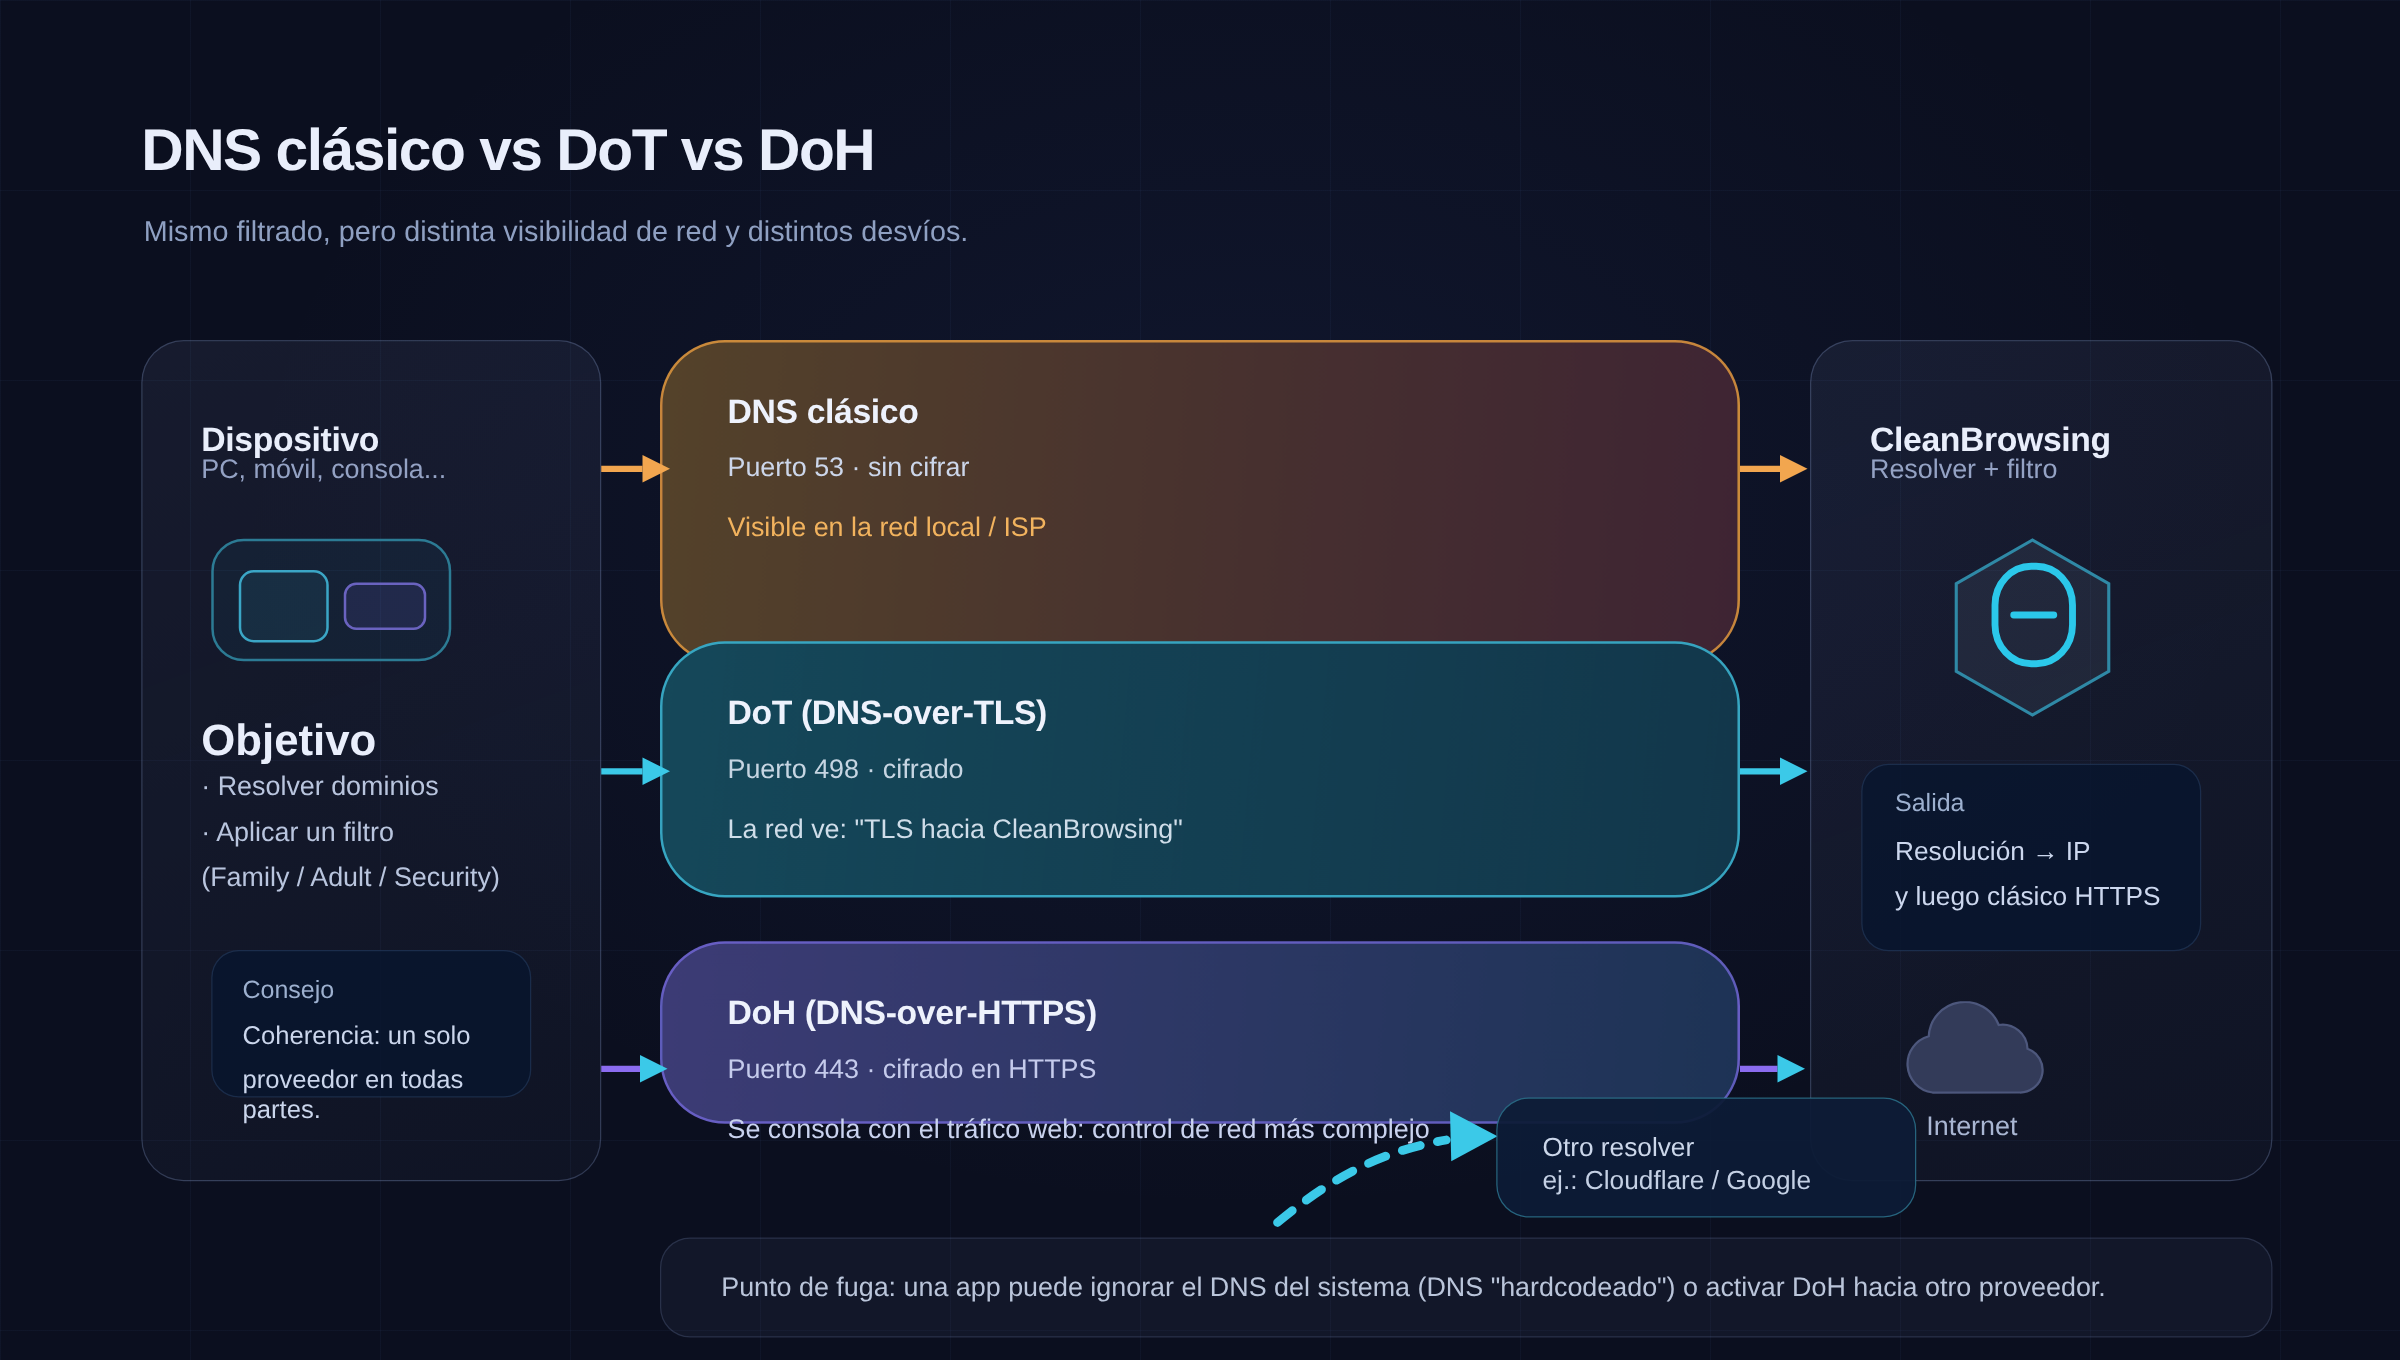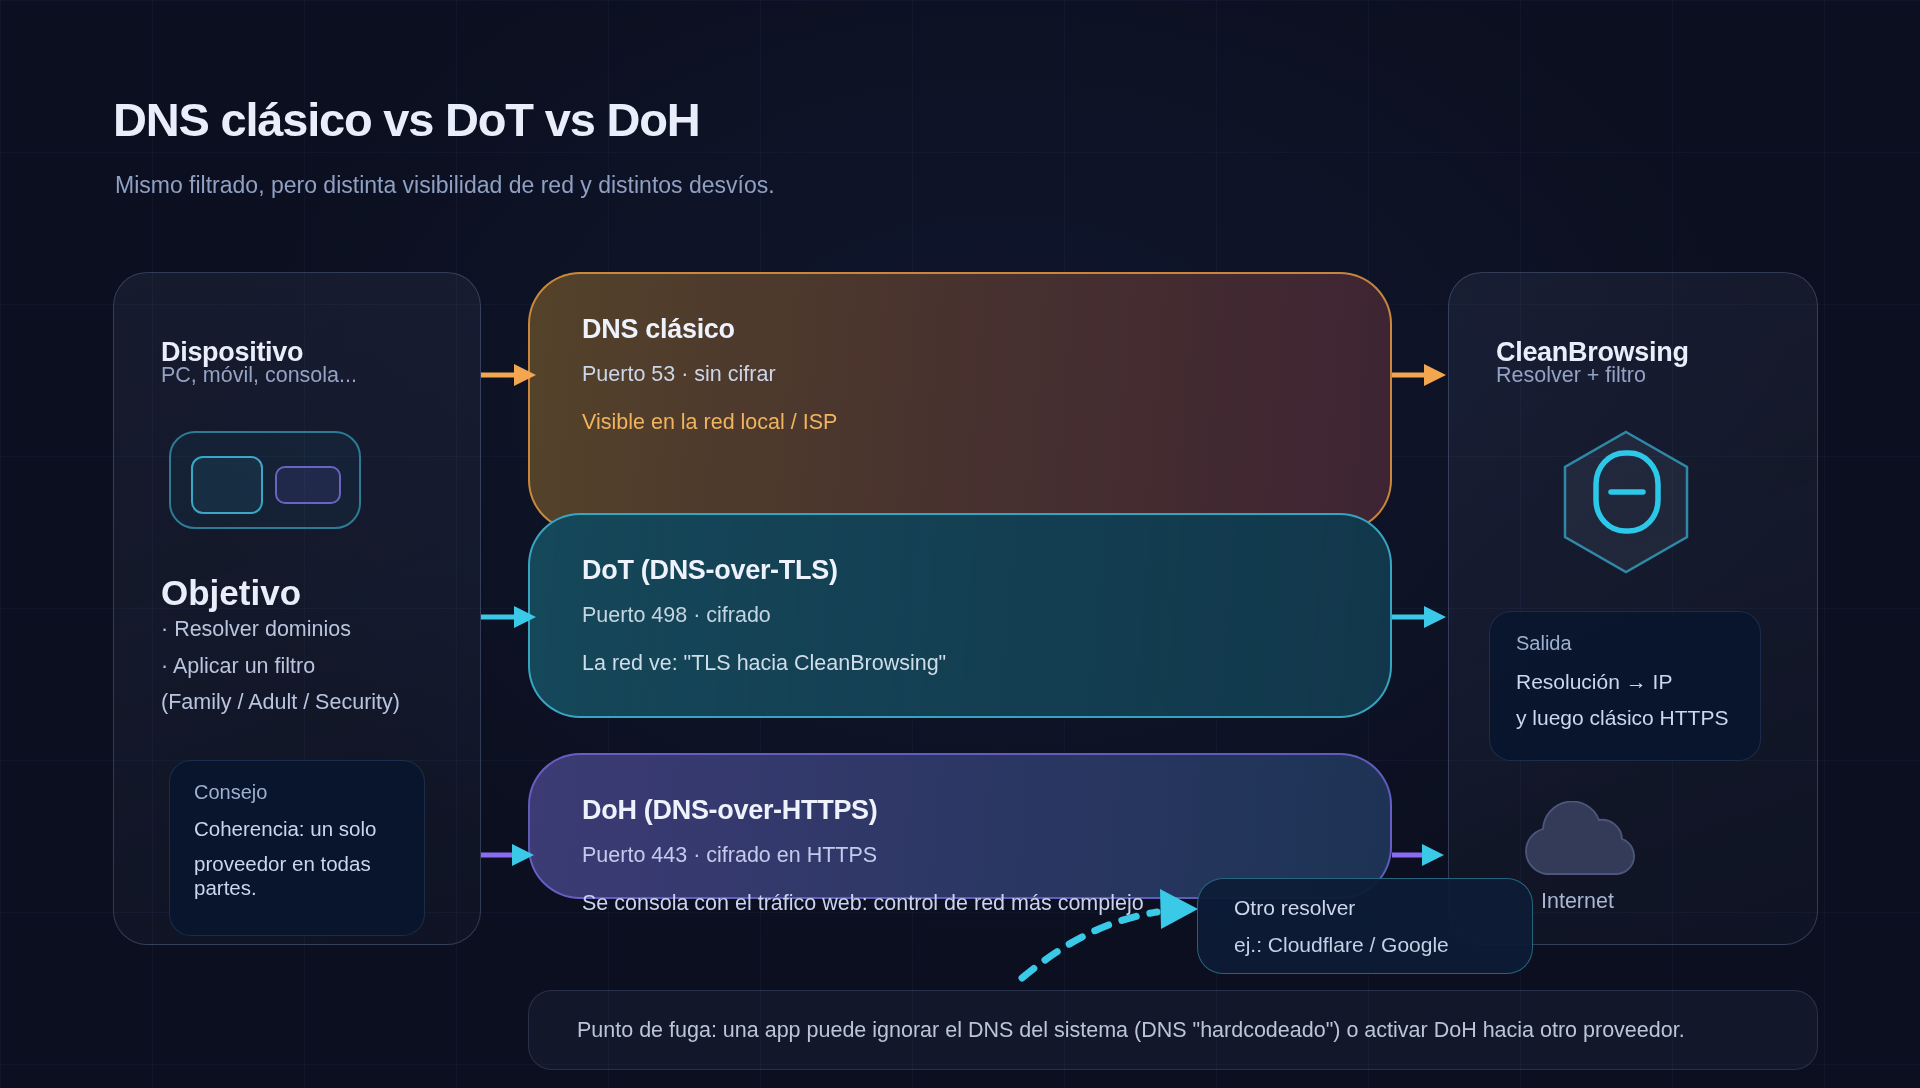--- a/index.html
+++ b/index.html
@@ -65,21 +65,21 @@
 
   .objective-title {
     position: absolute; left: 47px; top: 300px;
     font-size: 35px; font-weight: 700; color: #e9eefb;
   }
   .objective-item { position: absolute; left: 47px; font-size: 21.5px; color: #b9c5de; }
   .obj-0 { top: 344px; } .obj-1 { top: 381px; } .obj-2 { top: 417px; }
 
   .tip-box {
     position: absolute; left: 55px; top: 487px;
-    width: 256px; height: 176px; border-radius: 22px;
+    width: 256px; height: 118px; border-radius: 22px;
     background: rgba(8,21,46,0.80);
     border: 1.5px solid rgba(120,170,230,0.16);
   }
   .tip-box .tip-label { position: absolute; left: 24px; top: 20px; font-size: 20px; color: #9db0cf; }
   .tip-box .tip-l1 { position: absolute; left: 24px; top: 56px; font-size: 20.5px; color: #cbd6ec; }
   .tip-box .tip-l2 { position: absolute; left: 24px; top: 91px; font-size: 20.5px; color: #cbd6ec; }
 
   
   .card {
     position: absolute; left: 528px; width: 864px;
@@ -125,21 +125,21 @@
   .internet-label { position: absolute; left: 92px; top: 616px; font-size: 21.5px; color: #a9b6d2; }
 
   
   .other-box {
     position: absolute; left: 1197px; top: 878px;
     width: 336px; height: 96px; border-radius: 26px;
     background: rgba(13,28,54,0.94);
     border: 1.5px solid rgba(72,190,214,0.45);
     z-index: 6;
   }
-  .other-box .other-l1 { position: absolute; left: 36px; top: 17px; font-size: 21px; color: #ccd7ea; }
+  .other-box .other-l1 { position: absolute; left: 36px; top: 28px; font-size: 21px; color: #ccd7ea; }
   .other-box .other-l2 { position: absolute; left: 36px; top: 54px; font-size: 21px; color: #c4d0e4; }
 
   
   .footnote-bar {
     position: absolute; left: 528px; top: 990px;
     width: 1290px; height: 80px; border-radius: 24px;
     background: rgba(148,163,210,0.055);
     border: 1.5px solid rgba(148,170,220,0.18);
     display: flex; align-items: center;
   }

